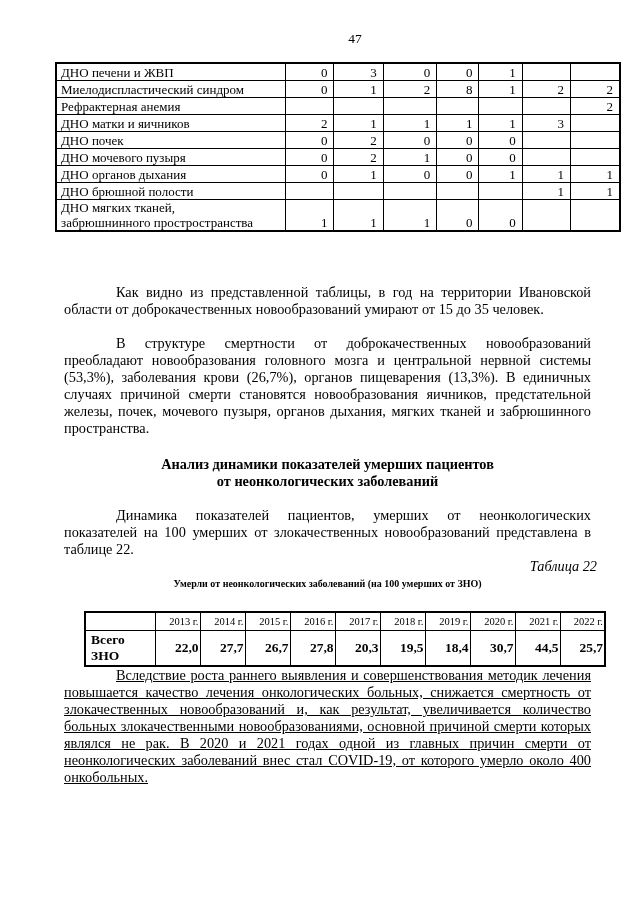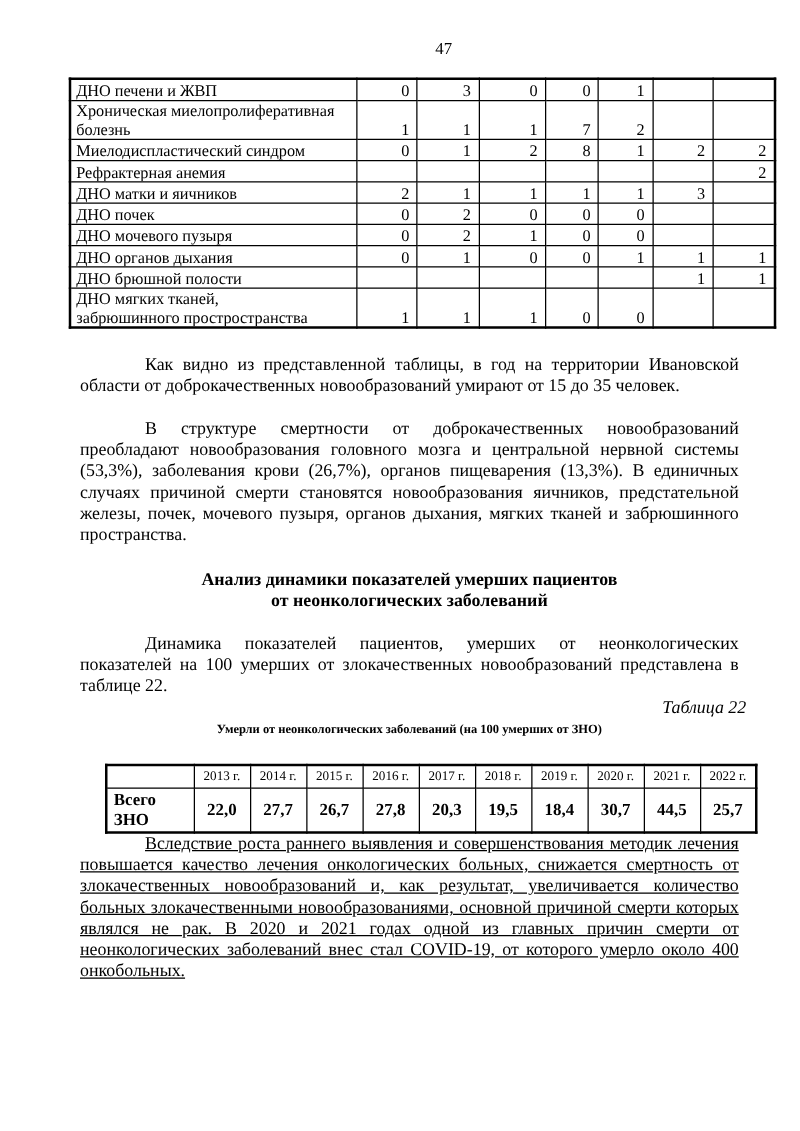--- a/index.html
+++ b/index.html
@@ -65,21 +65,21 @@
     font-size: 10px; font-weight: bold; text-align: center;
   }
 
   
   #t2 {
     top: 611px; left: 84px;
     border-collapse: collapse; table-layout: fixed;
     width: 522px;
     border: 2px solid #000;
   }
-  #t2 td { border: 1px solid #000; text-align: center; overflow: hidden; }
+  #t2 td { border: 1px solid #000; text-align: right; overflow: hidden; }
   #t2 .t2-year { font-size: 10.5px; height: 15px; line-height: 13px; }
   #t2 .t2-corner { height: 15px; }
   #t2 .t2-label { font-weight: bold; font-size: 13.5px; text-align: left; padding-left: 5px; height: 20px; }
   #t2 .t2-val { font-weight: bold; font-size: 13.5px; height: 20px; }
 </style>
 </head>
 <body>
 
 <div id="pageno" class="abs">47</div>
 
@@ -100,31 +100,20 @@
       <td class="lbl">ДНО печени и ЖВП</td>
       <td class="num">0</td>
       <td class="num">3</td>
       <td class="num">0</td>
       <td class="num">0</td>
       <td class="num">1</td>
       <td class="num"></td>
       <td class="num"></td>
     </tr>
       <tr>
-      <td class="lbl">Хроническая миелопролиферативная
-болезнь</td>
-      <td class="num">1</td>
-      <td class="num">1</td>
-      <td class="num">1</td>
-      <td class="num">7</td>
-      <td class="num">2</td>
-      <td class="num"></td>
-      <td class="num"></td>
-    </tr>
-      <tr>
       <td class="lbl">Миелодиспластический синдром</td>
       <td class="num">0</td>
       <td class="num">1</td>
       <td class="num">2</td>
       <td class="num">8</td>
       <td class="num">1</td>
       <td class="num">2</td>
       <td class="num">2</td>
     </tr>
       <tr>
@@ -182,21 +171,21 @@
       <td class="num"></td>
       <td class="num"></td>
       <td class="num"></td>
       <td class="num"></td>
       <td class="num"></td>
       <td class="num">1</td>
       <td class="num">1</td>
     </tr>
       <tr>
       <td class="lbl">ДНО мягких тканей,
-забрюшинного простространства</td>
+забрюшнинного простространства</td>
       <td class="num">1</td>
       <td class="num">1</td>
       <td class="num">1</td>
       <td class="num">0</td>
       <td class="num">0</td>
       <td class="num"></td>
       <td class="num"></td>
     </tr>
     </tbody>
 </table>

